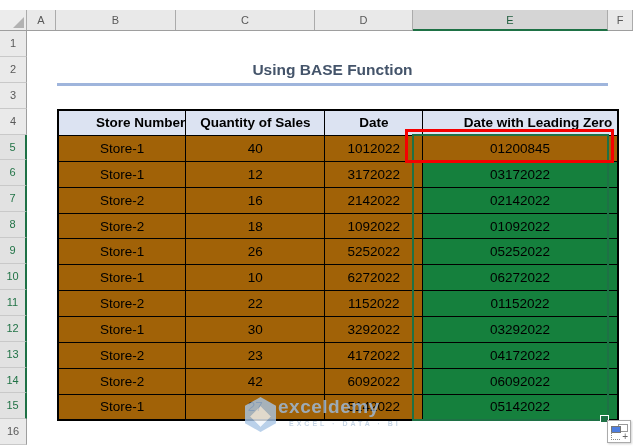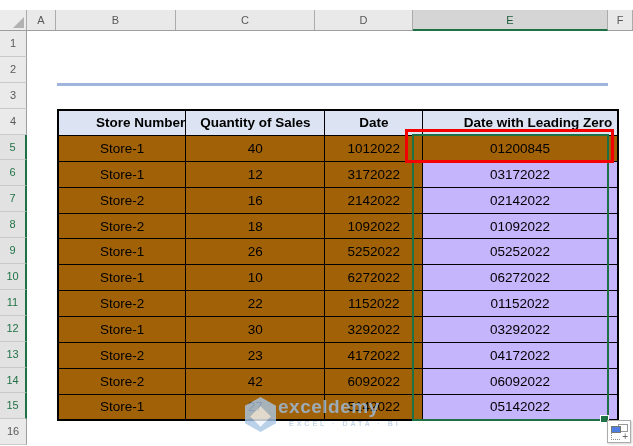--- a/index.html
+++ b/index.html
@@ -33,21 +33,21 @@
   #title-underline { position:absolute; left:57px; top:82.5px; width:551px;
                      height:3.5px; background:#9FB5DC; }
 
   
   #tbl { position:absolute; left:57px; top:108.5px; border-collapse:collapse;
          table-layout:fixed; border:2px solid #000; }
   #tbl td, #tbl th { border:1.5px solid #000; height:25.9px; text-align:center;
                      font-size:13.5px; color:#000; padding:0; overflow:hidden;
                      white-space:nowrap; background:#a16207; }
   #tbl th { background:#DCE3F2; font-weight:bold; }
-  #tbl td.selcell { background:#c4b5fd; }
+  #tbl td.selcell { background:#15803d; }
 
   
   #sel-overlay { position:absolute; left:412px; top:133.5px; width:197px; height:287px;
                  border:2px solid #1E7145; pointer-events:none; }
   #red-box { position:absolute; left:405px; top:129px; width:209px; height:34px;
              border:3px solid #F50000; pointer-events:none; }
   #fill-handle { position:absolute; left:600px; top:414.5px; width:8.5px; height:8.5px;
                  background:#1E7145; border:1.5px solid #fff; }
 
   
@@ -107,20 +107,21 @@
       <div class="rowhdr sel">9</div>
       <div class="rowhdr sel">10</div>
       <div class="rowhdr sel">11</div>
       <div class="rowhdr sel">12</div>
       <div class="rowhdr sel">13</div>
       <div class="rowhdr sel">14</div>
       <div class="rowhdr sel">15</div>
       <div class="rowhdr">16</div>
     </div>
 
+  <div id="title">Using BASE Function</div>
   <div id="title-underline"></div>
 
   <table id="tbl">
     <thead>
         <tr>
           <th style="width: 119px; padding-left: 37px;">Store Number</th>
           <th style="width: 139px;">Quantity of Sales</th>
           <th style="width: 98px;">Date</th>
           <th style="width: 195px; padding-left: 36px;">Date with Leading Zero</th>
         </tr>

